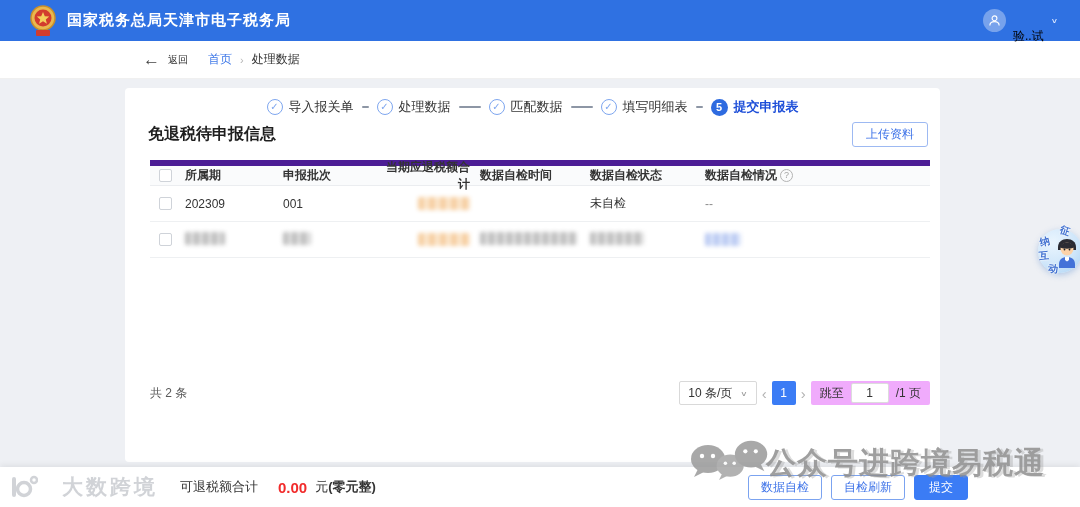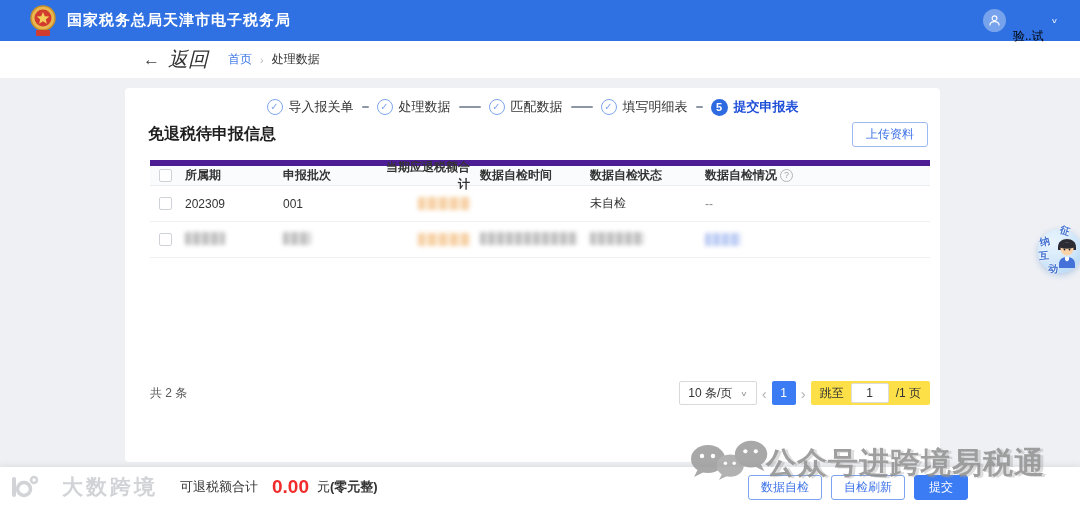--- a/index.html
+++ b/index.html
@@ -24,21 +24,21 @@
   .user-name { color:#000000; font-size:12px;margin-top:32px; }
   .user-caret { color:#dfe9ff; font-size:10px; transform:scaleY(.7); }
 
   
   .crumb-bar {
     position:absolute; left:0; top:41px; width:1080px; height:38px;
     background:#fff; display:flex; align-items:center; border-bottom:1px solid #f0f0f0; z-index:5;
   }
   .back-btn { display:flex; align-items:center; gap:8px; margin-left:143px; cursor:pointer; }
   .back-arrow { font-size:17px; color:#444; line-height:1; }
-  .back-label { font-size:20px; color:#333;font-style:italic; }
+  .back-label { font-size:10px; color:#333; }
   .crumbs { display:flex; align-items:center; gap:8px; margin-left:20px; font-size:12px; }
   .crumb-home { color:#3e78e8; cursor:pointer; }
   .crumb-sep { color:#b5b5b5; font-size:11px; }
   .crumb-current { color:#333; }
 
   
   .card {
     position:absolute; left:125px; top:88px; width:815px; height:374px;
     background:#fff; border-radius:4px; z-index:4;
   }
@@ -103,21 +103,21 @@
     height:24px; border:1px solid #d9d9d9; border-radius:2px; background:#fff;
     display:flex; align-items:center; gap:8px; padding:0 8px; font-size:12px; color:#333; cursor:pointer;
   }
   .select-caret { color:#9a9a9a; font-size:10px; transform:scaleY(.7); }
   .pg-arrow { color:#b3b3b3; font-size:15px; cursor:pointer; padding:0 3px; }
   .pg-current {
     width:24px; height:24px; background:#3b7cf5; color:#fff; border-radius:2px;
     font-size:12px; text-align:center; line-height:24px; cursor:pointer;
   }
   .jumper {
-    height:24px; background:#fde047; border-radius:2px; display:flex; align-items:center;
+    height:24px; background:#f0abfc; border-radius:2px; display:flex; align-items:center;
     gap:7px; padding:0 9px; font-size:12px; color:#333;
   }
   .jump-input {
     width:38px; height:20px; border:1px solid #dcdcdc; border-radius:2px; background:#fff;
     text-align:center; font-size:12px; color:#333; font-family:inherit;
   }
 
   
   .mascot {
     position:absolute; left:1036px; top:226px; width:46px; height:52px; z-index:40; cursor:pointer;
@@ -138,21 +138,21 @@
     position:absolute; left:0; top:467px; width:1080px; height:40px; background:#fff;
     box-shadow:0 -2px 6px rgba(0,0,0,.07); display:flex; align-items:center; z-index:10;
   }
   .brand { display:flex; align-items:center; margin-left:8px; opacity:.85; }
   .brand-text {
     font-size:21px; font-weight:bold; color:#c9ccd1; letter-spacing:3px;
     text-shadow:0 0 1px #fff;
     margin-left:24px;
   }
   .refund-label { font-size:13px; color:#333; margin-left:22px; }
-  .refund-amount { font-size:19px; font-weight:bold; color:#f12b2b; margin-left:14px; }
+  .refund-amount { font-size:15px; font-weight:bold; color:#f12b2b; margin-left:20px; }
   .refund-unit { font-size:13px; color:#333; margin-left:8px; }
   .refund-unit b { font-weight:bold; }
   .bar-buttons { position:absolute; left:748px; top:8px; display:flex; gap:9px; z-index:25; }
   .btn-outline {
     height:25px; padding:0 12px; background:#fff; border:1px solid #7ba3f0; border-radius:3px;
     color:#3e73e8; font-size:12px; line-height:23px; cursor:pointer;
   }
   .btn-primary {
     height:25px; padding:0 14px; background:#3b7cf5; border:1px solid #3b7cf5; border-radius:3px;
     color:#fff; font-size:12px; line-height:23px; cursor:pointer;

